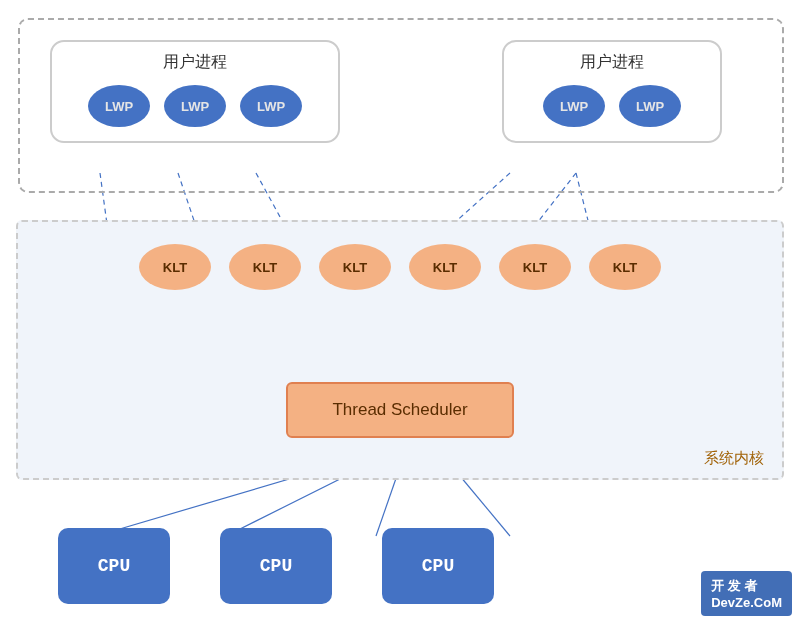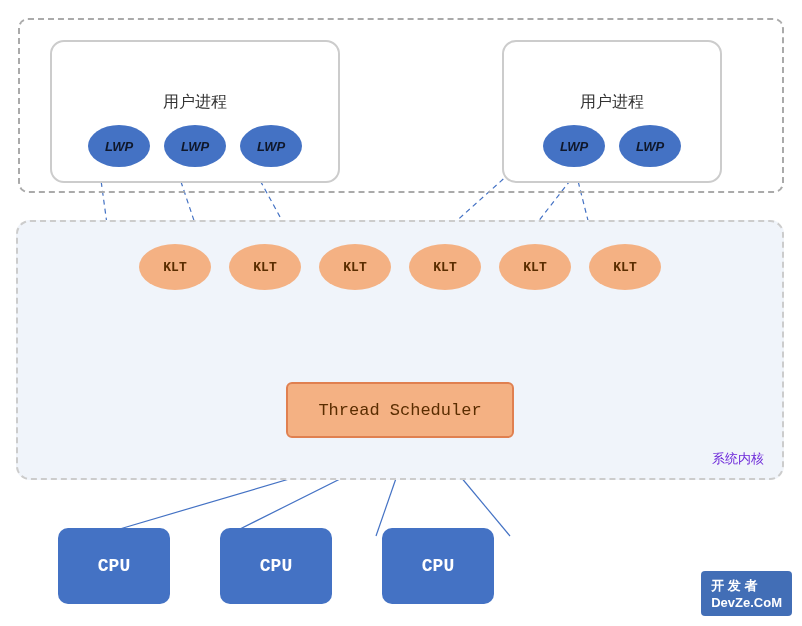--- a/index.html
+++ b/index.html
@@ -46,62 +46,59 @@
     .user-process-box-2 {
       right: 60px;
       width: 220px;
     }
 
     .process-label {
       font-size: 16px;
       color: #333;
       margin-bottom: 12px;
       text-align: center;
-      margin-top: 40px;
     }
 
     .lwp-row {
       display: flex;
       gap: 14px;
       justify-content: center;
     }
 
     .ellipse-blue {
       background: #4472c4;
-      color: #0f172a;
+      color: #e5e5e5;
       font-size: 13px;
       font-weight: bold;
       border-radius: 50%;
       width: 62px;
       height: 42px;
       display: flex;
       align-items: center;
       justify-content: center;
-      font-style: italic;
     }
 
     
     .kernel-space {
       position: absolute;
       top: 220px;
       left: 16px;
       right: 18px;
       height: 260px;
       border: 2px dashed #ccc;
-      border-radius: 14px;
+      border-radius: 6px;
       background: #f0f4fa;
-      font-family: Liberation Mono, monospace;
     }
 
     .kernel-label {
       position: absolute;
       bottom: 10px;
       right: 18px;
-      font-size: 13px;
-      color: #6d28d9;
+      font-size: 15px;
+      color: #a16207;
     }
 
     .klt-row {
       position: absolute;
       top: 22px;
       left: 0;
       right: 0;
       display: flex;
       justify-content: center;
       gap: 18px;

